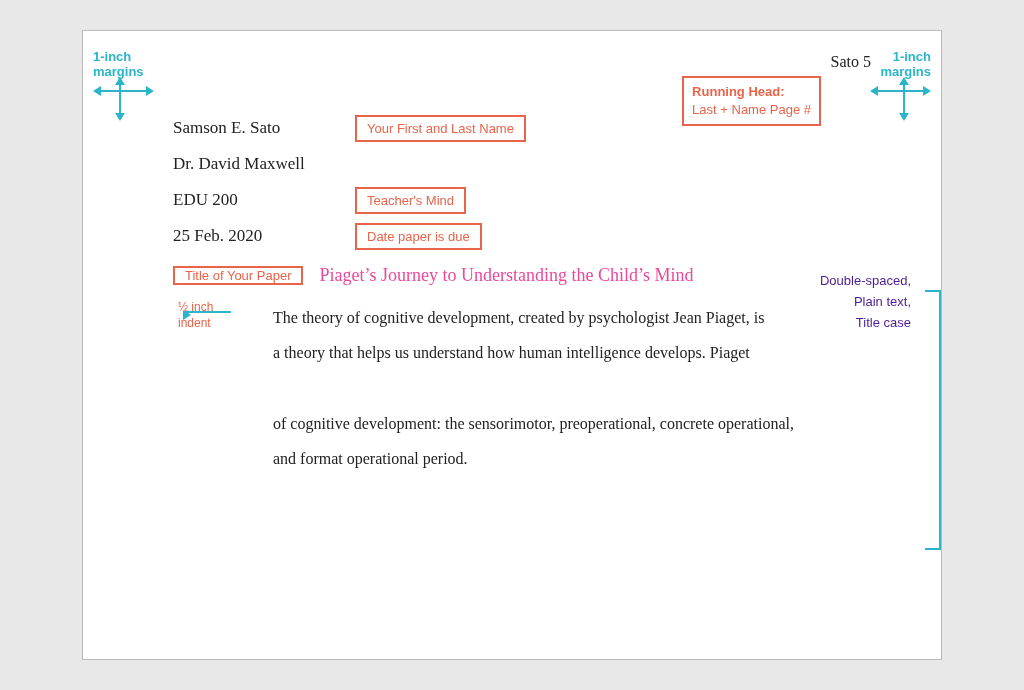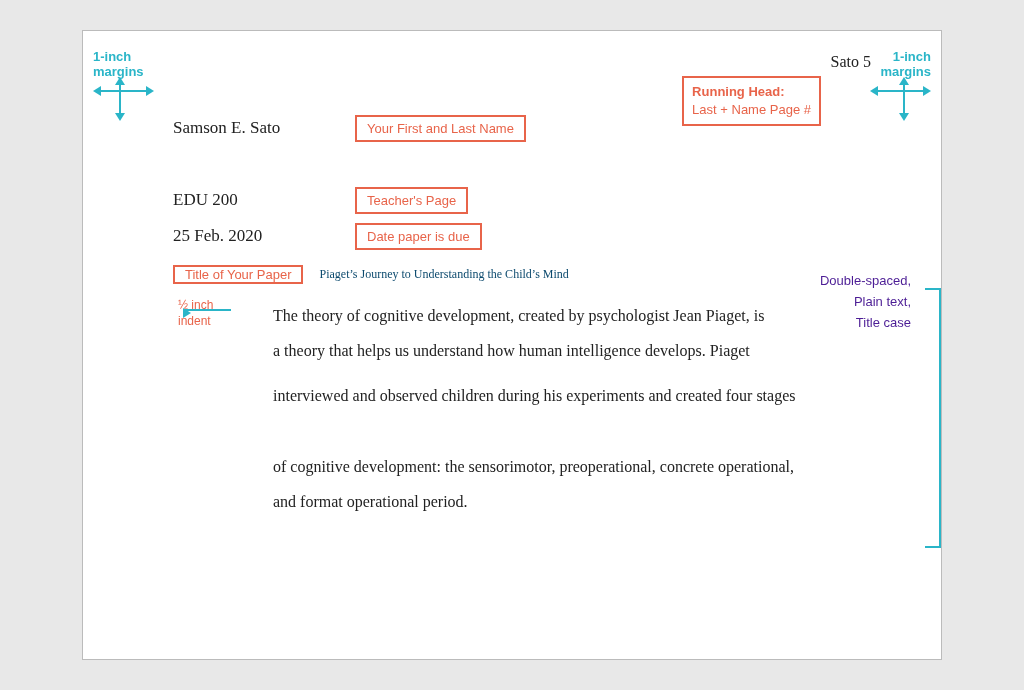--- a/index.html
+++ b/index.html
@@ -105,22 +105,22 @@
     .title-annotation-box {
       border: 2px solid #e8644a;
       color: #e8644a;
       font-family: Arial, sans-serif;
       font-size: 13px;
       padding: 0 10px;
       margin-right: 16px;
       white-space: nowrap;
     }
     .paper-title {
-      font-size: 12px;
-      color: #0c4a6e;
+      font-size: 18px;
+      color: #ec4899;
     }
 
     
     .double-spaced-note {
       position: absolute;
       right: 30px;
       top: 240px;
       text-align: right;
       color: #4c1d95;
       font-family: Arial, sans-serif;
@@ -276,26 +276,27 @@
   <div class="content-area">
 
     <div class="info-line">
       <span class="info-text">Samson E. Sato</span>
       <div class="annotation-box">
         <span>Your First and Last Name</span>
       </div>
     </div>
 
     <div class="info-line">
+      <span class="info-text">Dr. David Maxwell</span>
     </div>
 
     <div class="info-line">
       <span class="info-text">EDU 200</span>
       <div class="annotation-box">
-        <span>Teacher's Page</span>
+        <span>Teacher's Mind</span>
       </div>
     </div>
 
     <div class="info-line">
       <span class="info-text">25 Feb. 2020</span>
       <div class="annotation-box">
         <span>Date paper is due</span>
       </div>
     </div>
 
@@ -316,21 +317,21 @@
     </div>
 
     <div style="position:absolute; left:-50px; top:10px; display:flex; align-items:center;">
       <div class="arrow-tip-right" style="border-left:8px solid #2ab5c8; border-top:5px solid transparent; border-bottom:5px solid transparent; width:0; height:0;"></div>
     </div>
     <div style="position:absolute; left:-48px; top:11px; height:2px; width:46px; background:#2ab5c8;"></div>
 
     <p class="body-paragraph" style="line-height:2.2; font-size:16px; color:#222;">
       <span>The theory of cognitive development, created by psychologist Jean Piaget, is</span><br>
       <span>a theory that helps us understand how human intelligence develops. Piaget</span><br>
-      <span style="display:block; margin-top:10px;">interviewed and observed children during his experiments and created four stages</span><br>
+      <br>
       <span>of cognitive development: the sensorimotor, preoperational, concrete operational,</span><br>
       <span>and format operational period.</span>
     </p>
 
     <div style="position:absolute; right:-30px; top:-10px; width:16px; height:260px; border-top:2.5px solid #2ab5c8; border-right:2.5px solid #2ab5c8; border-bottom:2.5px solid #2ab5c8;"></div>
 
   </div>
 
 </div>
 

